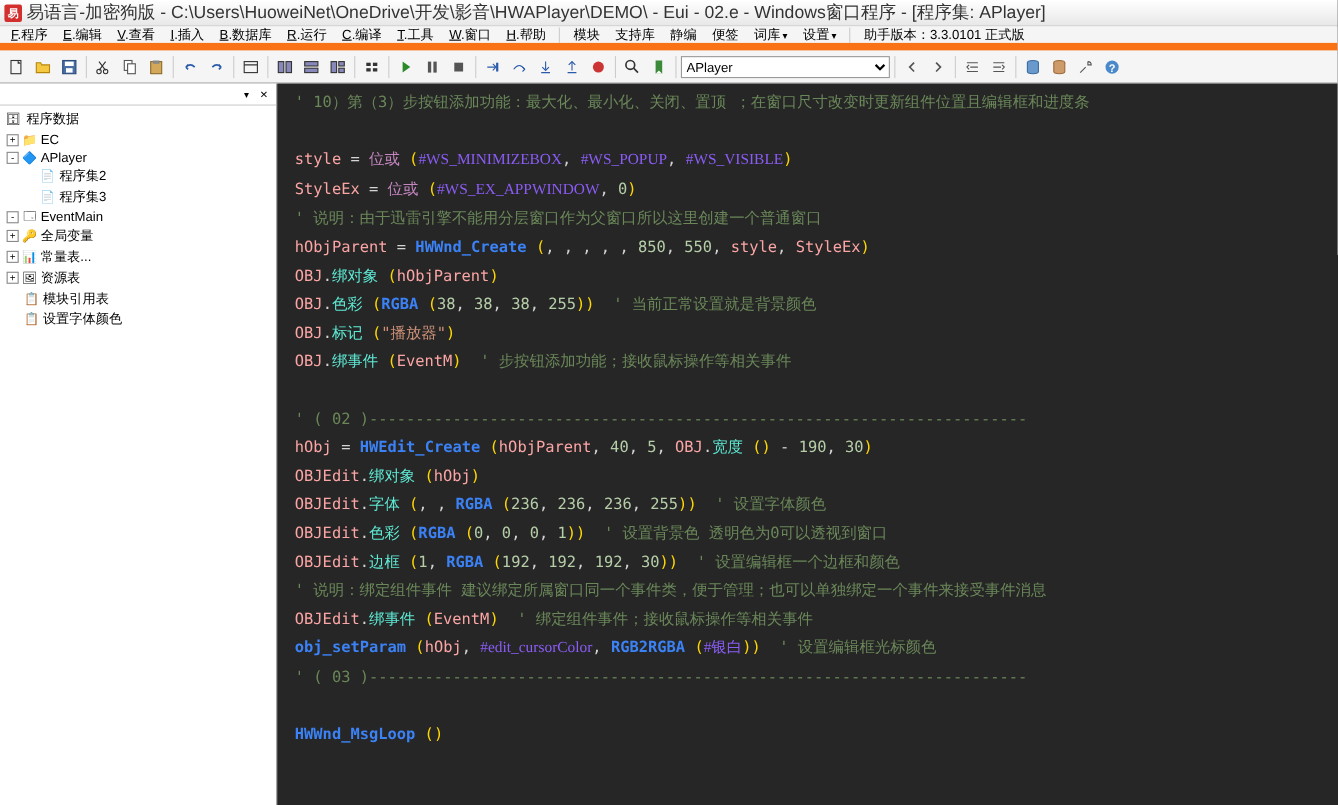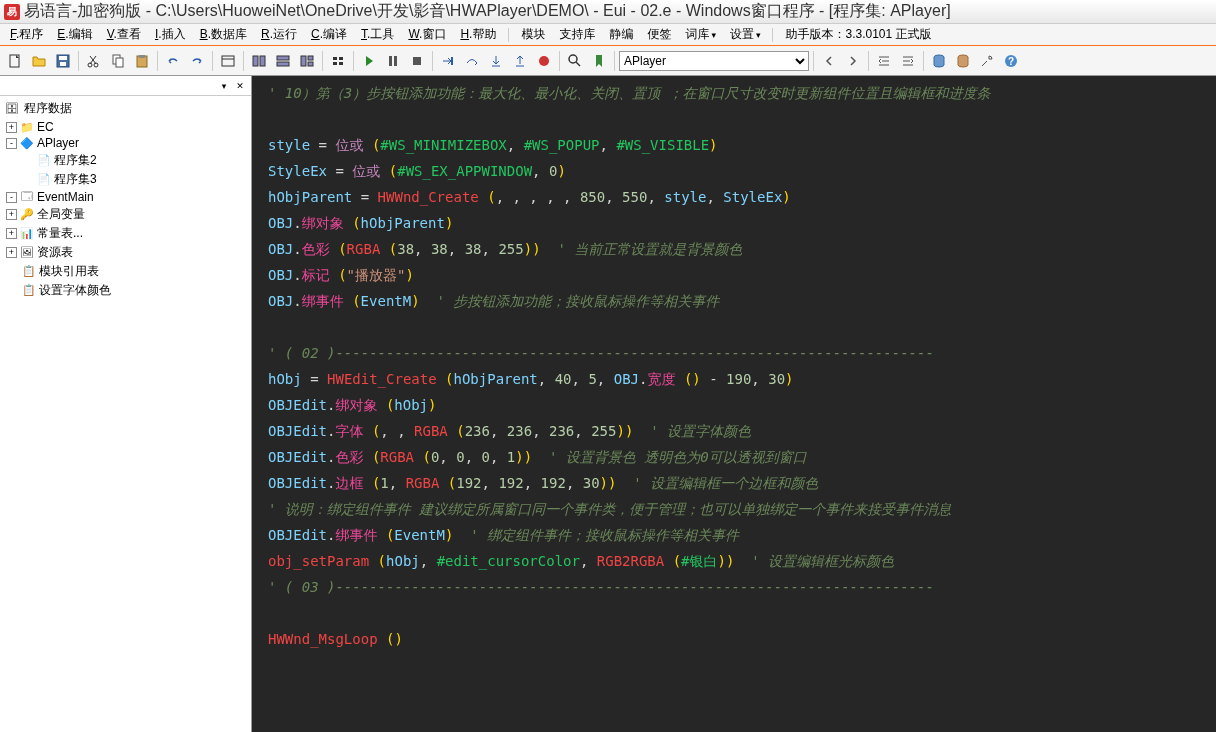--- a/index.html
+++ b/index.html
@@ -1,20 +1,20 @@
 <!DOCTYPE html>
 <html><head>
 <meta charset="utf-8">
 <style>
 * { margin: 0; padding: 0; box-sizing: border-box; }
 body { font-family: "Microsoft YaHei", SimSun, Arial, sans-serif; font-size: 12px; background: #f0f0f0; overflow: hidden; width: 1216px; height: 732px; }
 .titlebar { height: 24px; background: linear-gradient(#fff, #e8e8e8); display: flex; align-items: center; padding: 0 4px; border-bottom: 1px solid #ccc; }
 .titlebar-icon { width: 16px; height: 16px; background: #d32f2f; border-radius: 2px; margin-right: 4px; display: flex; align-items: center; justify-content: center; color: #fff; font-size: 10px; font-weight: bold; }
 .titlebar-text { font-size: 16px; color: #333; }
-.menubar { height: 22px; background: #f5f5f5; display: flex; align-items: center; padding: 0 4px; gap: 2px; border-bottom: 1px solid #f97316; }
+.menubar { height: 22px; background: #f5f5f5; display: flex; align-items: center; padding: 0 4px; gap: 2px; border-bottom: 7px solid #f97316; }
 .menu-item { padding: 2px 6px; cursor: pointer; font-size: 12px; }
 .menu-item u { text-decoration: underline; }
 .menu-sep { width: 1px; height: 14px; background: #ccc; margin: 0 4px; }
 .menu-dropdown::after { content: "▾"; font-size: 9px; margin-left: 2px; }
 .toolbar { height: 30px; background: #f5f5f5; display: flex; align-items: center; padding: 2px 4px; gap: 2px; border-bottom: 1px solid #999; }
 .tool-btn { width: 22px; height: 22px; display: flex; align-items: center; justify-content: center; cursor: pointer; border: 1px solid transparent; }
 .tool-sep { width: 1px; height: 20px; background: #ccc; margin: 0 2px; }
 .tool-select { height: 20px; font-size: 12px; border: 1px solid #999; background: #fff; }
 .tool-select.sm { width: 190px; }
 .tool-select.lg { width: 280px; }
@@ -23,30 +23,30 @@
 .sidebar-top { height: 20px; border-bottom: 1px solid #ccc; display: flex; align-items: center; justify-content: flex-end; padding: 0 4px; gap: 2px; }
 .sidebar-top-btn { width: 14px; height: 14px; font-size: 9px; cursor: pointer; display: flex; align-items: center; justify-content: center; }
 .tree { padding: 2px; overflow: auto; flex: 1; }
 .tree-title { display: flex; align-items: center; gap: 4px; padding: 2px; font-weight: normal; }
 .tree-item { display: flex; align-items: center; gap: 2px; padding: 1px 0 1px 4px; cursor: pointer; font-size: 12px; }
 .tree-toggle { width: 11px; height: 11px; border: 1px solid #888; display: inline-flex; align-items: center; justify-content: center; font-size: 9px; line-height: 1; background: #fff; }
 .tree-spacer { width: 13px; display: inline-block; }
 .tree-icon { width: 16px; height: 14px; display: inline-flex; align-items: center; justify-content: center; font-size: 11px; }
 .editor { flex: 1; background: #262626; overflow: auto; font-family: Consolas, monospace; font-size: 14px; line-height: 26px; padding: 4px 0; color: #d4d4d4; }
 .code-line { padding: 0 16px; white-space: pre; }
-.c-comment { color: #6a8759; font-style: italic; }
-.c-ident { color: #7dd3fc; }
+.c-comment { color: #6a8759; }
+.c-ident { color: #fca5a5; }
 .c-op { color: #d4d4d4; }
-.c-func { color: #ef4444; }
+.c-func { color: #3b82f6; font-weight: bold; }
 .c-keyword { color: #c586c0; }
-.c-const { color: #22c55e; }
+.c-const { color: #8b5cf6; font-family: Liberation Serif, serif; }
 .c-num { color: #b5cea8; }
 .c-str { color: #ce9178; }
 .c-paren { color: #ffd700; }
-.c-method { color: #ec4899; }
+.c-method { color: #5eead4; }
 svg { display: block; }
 </style>
 </head>
 <body>
 
 <div class="titlebar">
   <div class="titlebar-icon">易</div>
   <div class="titlebar-text">易语言-加密狗版 - C:\Users\HuoweiNet\OneDrive\开发\影音\HWAPlayer\DEMO\ - Eui - 02.e - Windows窗口程序 - [程序集: APlayer]</div>
 </div>
 
@@ -341,20 +341,21 @@
           </div>
         </div>
     </div>
   </div>
 
   <div class="editor" id="editor">
       <div class="code-line"><span class="c-comment">' 10）第（3）步按钮添加功能：最大化、最小化、关闭、置顶 ；在窗口尺寸改变时更新组件位置且编辑框和进度条</span></div>
       <div class="code-line">&nbsp;</div>
       <div class="code-line"><span class="c-ident">style</span><span> </span><span class="c-op">=</span><span> </span><span class="c-keyword">位或</span><span> </span><span class="c-paren">(</span><span class="c-const">#WS_MINIMIZEBOX</span><span class="c-op">,</span><span> </span><span class="c-const">#WS_POPUP</span><span class="c-op">,</span><span> </span><span class="c-const">#WS_VISIBLE</span><span class="c-paren">)</span></div>
       <div class="code-line"><span class="c-ident">StyleEx</span><span> </span><span class="c-op">=</span><span> </span><span class="c-keyword">位或</span><span> </span><span class="c-paren">(</span><span class="c-const">#WS_EX_APPWINDOW</span><span class="c-op">,</span><span> </span><span class="c-num">0</span><span class="c-paren">)</span></div>
+      <div class="code-line"><span class="c-comment">' 说明：由于迅雷引擎不能用分层窗口作为父窗口所以这里创建一个普通窗口</span></div>
       <div class="code-line"><span class="c-ident">hObjParent</span><span> </span><span class="c-op">=</span><span> </span><span class="c-func">HWWnd_Create</span><span> </span><span class="c-paren">(</span><span class="c-op">, , , , ,</span><span> </span><span class="c-num">850</span><span class="c-op">,</span><span> </span><span class="c-num">550</span><span class="c-op">,</span><span> </span><span class="c-ident">style</span><span class="c-op">,</span><span> </span><span class="c-ident">StyleEx</span><span class="c-paren">)</span></div>
       <div class="code-line"><span class="c-ident">OBJ</span><span class="c-op">.</span><span class="c-method">绑对象</span><span> </span><span class="c-paren">(</span><span class="c-ident">hObjParent</span><span class="c-paren">)</span></div>
       <div class="code-line"><span class="c-ident">OBJ</span><span class="c-op">.</span><span class="c-method">色彩</span><span> </span><span class="c-paren">(</span><span class="c-func">RGBA</span><span> </span><span class="c-paren">(</span><span class="c-num">38</span><span class="c-op">,</span><span> </span><span class="c-num">38</span><span class="c-op">,</span><span> </span><span class="c-num">38</span><span class="c-op">,</span><span> </span><span class="c-num">255</span><span class="c-paren">))</span><span>  </span><span class="c-comment">' 当前正常设置就是背景颜色</span></div>
       <div class="code-line"><span class="c-ident">OBJ</span><span class="c-op">.</span><span class="c-method">标记</span><span> </span><span class="c-paren">(</span><span class="c-str">"播放器"</span><span class="c-paren">)</span></div>
       <div class="code-line"><span class="c-ident">OBJ</span><span class="c-op">.</span><span class="c-method">绑事件</span><span> </span><span class="c-paren">(</span><span class="c-ident">EventM</span><span class="c-paren">)</span><span>  </span><span class="c-comment">' 步按钮添加功能；接收鼠标操作等相关事件</span></div>
       <div class="code-line">&nbsp;</div>
       <div class="code-line"><span class="c-comment">' ( 02 )-----------------------------------------------------------------------</span></div>
       <div class="code-line"><span class="c-ident">hObj</span><span> </span><span class="c-op">=</span><span> </span><span class="c-func">HWEdit_Create</span><span> </span><span class="c-paren">(</span><span class="c-ident">hObjParent</span><span class="c-op">,</span><span> </span><span class="c-num">40</span><span class="c-op">,</span><span> </span><span class="c-num">5</span><span class="c-op">,</span><span> </span><span class="c-ident">OBJ</span><span class="c-op">.</span><span class="c-method">宽度</span><span> </span><span class="c-paren">()</span><span> </span><span class="c-op">-</span><span> </span><span class="c-num">190</span><span class="c-op">,</span><span> </span><span class="c-num">30</span><span class="c-paren">)</span></div>
       <div class="code-line"><span class="c-ident">OBJEdit</span><span class="c-op">.</span><span class="c-method">绑对象</span><span> </span><span class="c-paren">(</span><span class="c-ident">hObj</span><span class="c-paren">)</span></div>
       <div class="code-line"><span class="c-ident">OBJEdit</span><span class="c-op">.</span><span class="c-method">字体</span><span> </span><span class="c-paren">(</span><span class="c-op">, ,</span><span> </span><span class="c-func">RGBA</span><span> </span><span class="c-paren">(</span><span class="c-num">236</span><span class="c-op">,</span><span> </span><span class="c-num">236</span><span class="c-op">,</span><span> </span><span class="c-num">236</span><span class="c-op">,</span><span> </span><span class="c-num">255</span><span class="c-paren">))</span><span>  </span><span class="c-comment">' 设置字体颜色</span></div>

